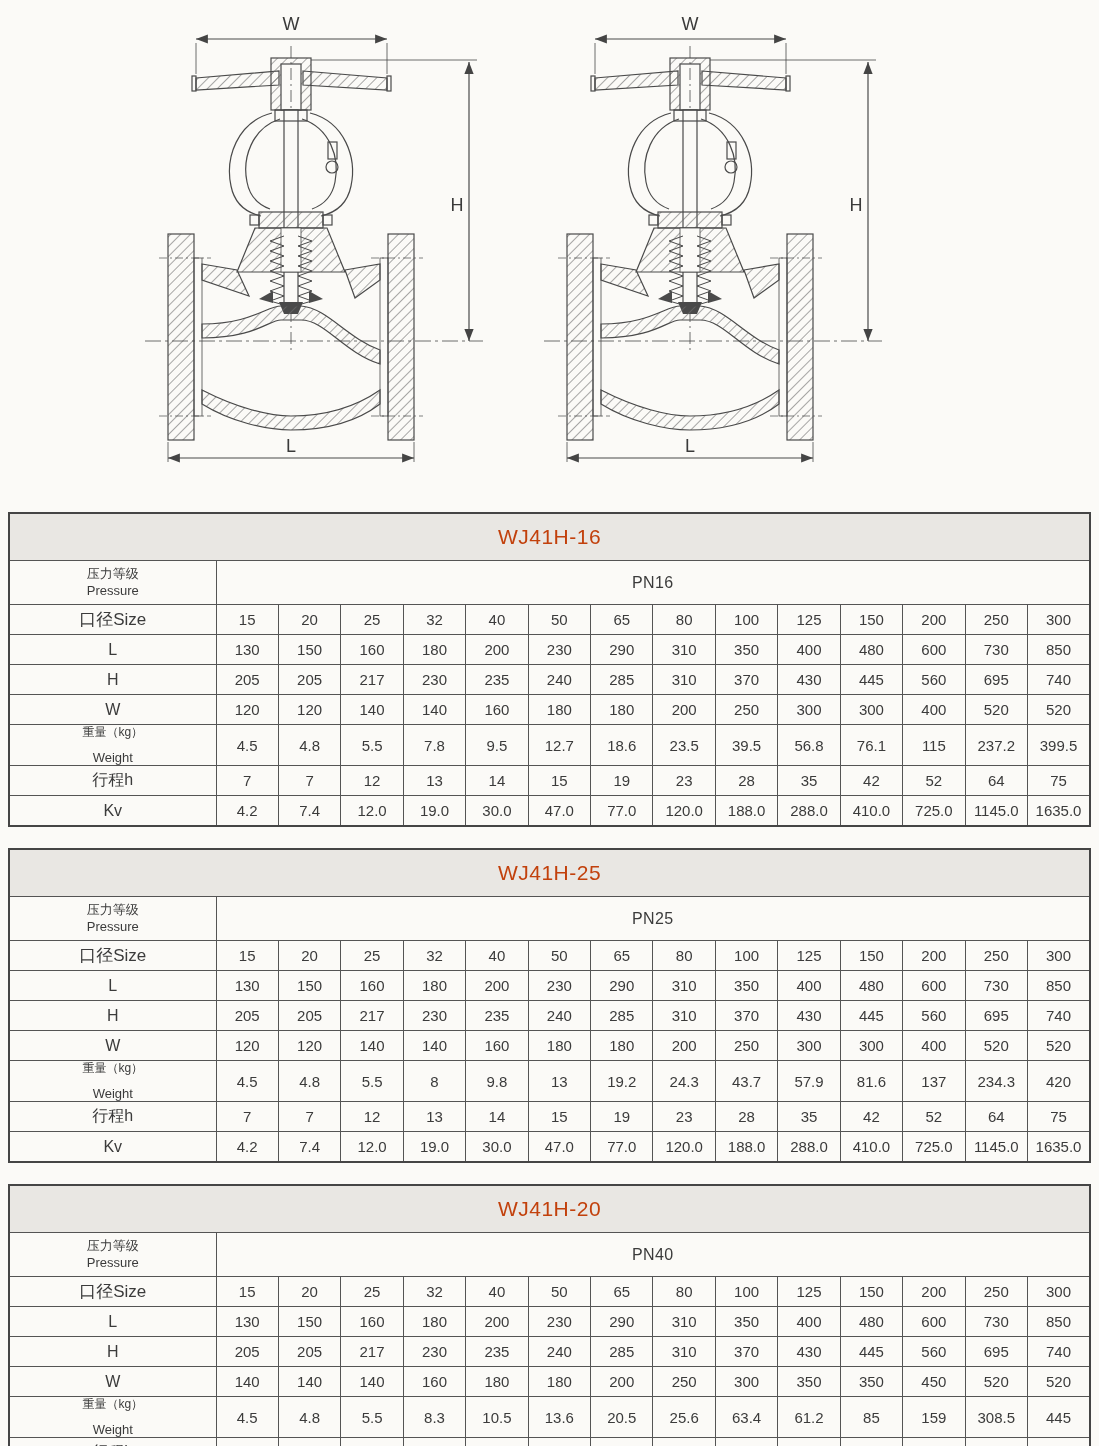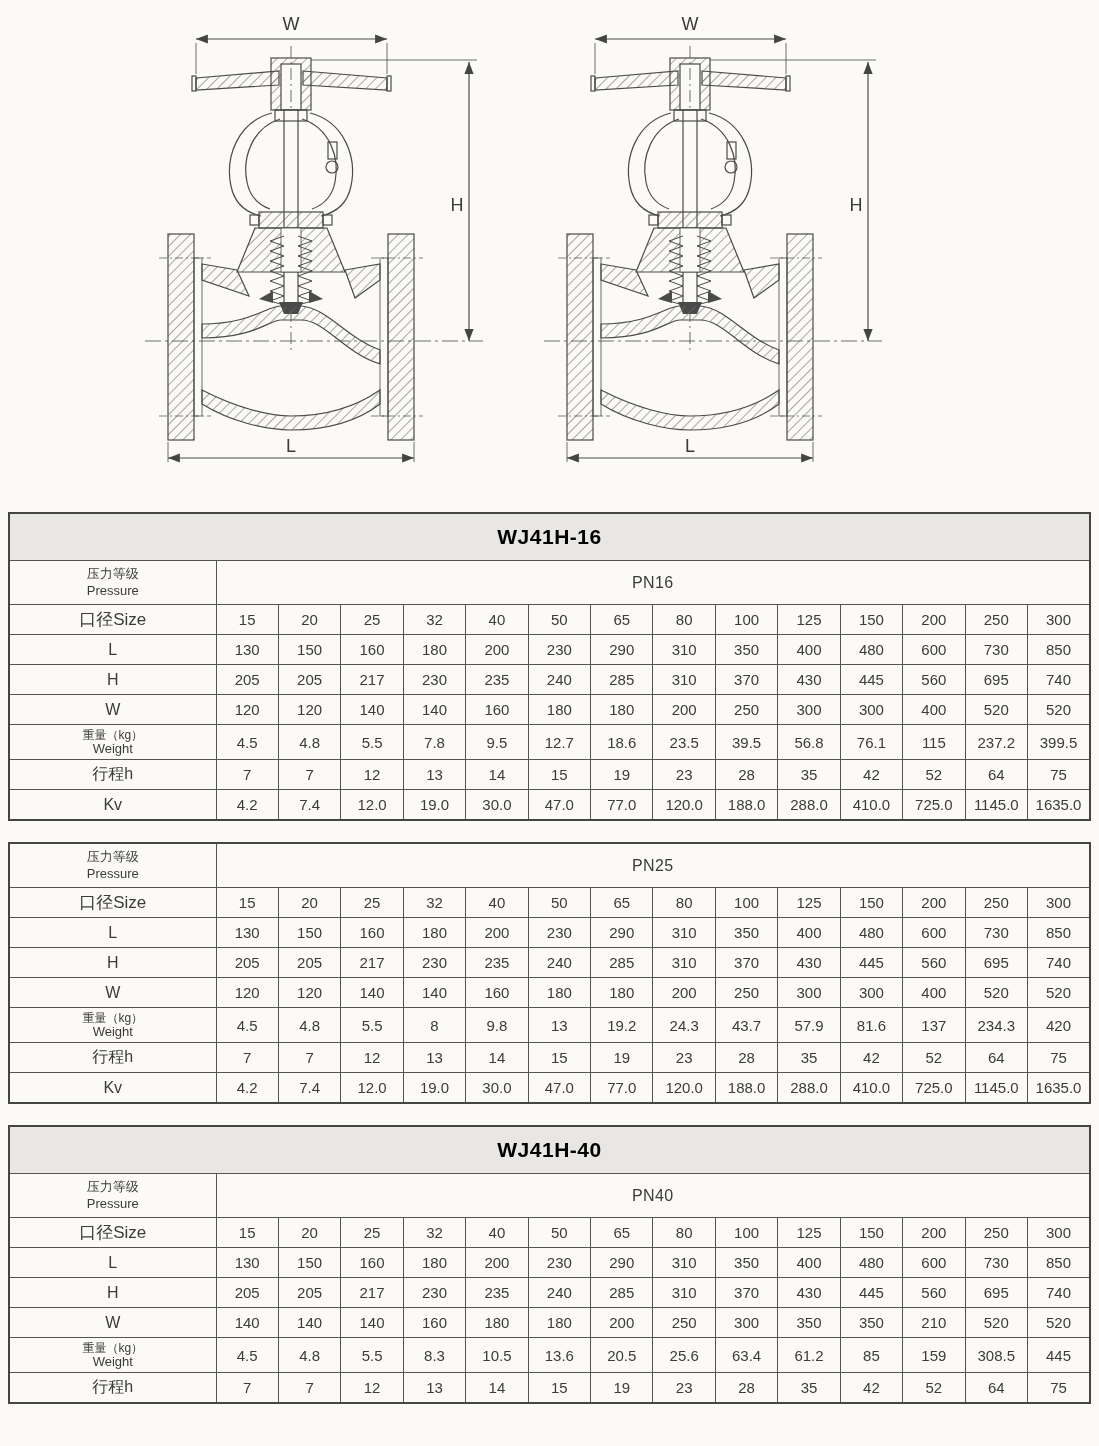--- a/index.html
+++ b/index.html
@@ -8,28 +8,28 @@
     background:#fbfaf7;
     font-family:"Liberation Sans","DejaVu Sans",sans-serif;
     color:#3b3b3b;
   }
   .diagram-wrap{position:absolute;top:0;left:0;width:1099px;height:500px;}
   .dimtext{font-family:"Liberation Sans",sans-serif;font-size:18px;fill:#3a3a3a;stroke:none;text-anchor:middle;}
   .tables{position:absolute;left:8px;top:512px;width:1083px;display:flex;flex-direction:column;gap:21px;}
   table{border-collapse:collapse;width:100%;table-layout:fixed;border:2px solid #454545;}
   td{border:1px solid #545454;text-align:center;vertical-align:middle;
      color:#3b3b3b;font-size:15px;height:29px;padding:0;overflow:hidden;white-space:nowrap;}
-  .title-cell{height:46px;background:#e9e7e3;font-weight:bold;font-size:21px;color:#000000;letter-spacing:0.5px;}
+  .title-cell{height:46px;background:#e9e7e3;font-weight:normal;font-size:21px;color:#c2410c;letter-spacing:0.5px;}
   .pressure-label{height:43px;font-size:13px;line-height:1.3;}
   .pressure-value{font-size:16px;letter-spacing:0.4px;margin-top:20px;}
   .size-label{font-size:17px;}
   .row-label{font-size:16px;}
   .weight-row td{height:34px;}
   .wl1{font-size:12px;line-height:1.2;}
-  .wl2{font-size:13px;line-height:1.05;}
+  .wl2{font-size:13px;line-height:1.05;margin-top:12px;}
 </style>
 </head>
 <body>
 
 <div class="diagram-wrap">
 <svg width="1099" height="500" viewBox="0 0 1099 500">
   <defs>
     <pattern id="hatch" patternUnits="userSpaceOnUse" width="7" height="7" patternTransform="rotate(45)">
       <line x1="0" y1="0" x2="0" y2="7" stroke="#6d6d6d" stroke-width="1.2"></line>
     </pattern>
@@ -269,20 +269,23 @@
         </tr>
       </tbody>
   </table>
   <table>
     <colgroup>
         <col style="width:207px">
         <col span="14">
       </colgroup>
     <tbody>
         <tr>
+          <td colspan="15" class="title-cell">WJ41H-25</td>
+        </tr>
+        <tr>
           <td class="pressure-label">
             <div>压力等级</div>
             <div>Pressure</div>
           </td>
           <td colspan="14" class="pressure-value">PN25</td>
         </tr>
         <tr>
           <td class="size-label">口径Size</td>
           <td class="size-val">15</td>
           <td class="size-val">20</td>
@@ -406,21 +409,21 @@
         </tr>
       </tbody>
   </table>
   <table>
     <colgroup>
         <col style="width:207px">
         <col span="14">
       </colgroup>
     <tbody>
         <tr>
-          <td colspan="15" class="title-cell">WJ41H-40</td>
+          <td colspan="15" class="title-cell">WJ41H-20</td>
         </tr>
         <tr>
           <td class="pressure-label">
             <div>压力等级</div>
             <div>Pressure</div>
           </td>
           <td colspan="14" class="pressure-value">PN40</td>
         </tr>
         <tr>
           <td class="size-label">口径Size</td>
@@ -479,21 +482,21 @@
           <td class="val">140</td>
           <td class="val">140</td>
           <td class="val">160</td>
           <td class="val">180</td>
           <td class="val">180</td>
           <td class="val">200</td>
           <td class="val">250</td>
           <td class="val">300</td>
           <td class="val">350</td>
           <td class="val">350</td>
-          <td class="val">210</td>
+          <td class="val">450</td>
           <td class="val">520</td>
           <td class="val">520</td>
         </tr>
         <tr class="weight-row">
           <td class="row-label">
             <div class="wl1">重量（kg）</div>
             <div class="wl2">Weight</div>
           </td>
           <td class="val">4.5</td>
           <td class="val">4.8</td>

